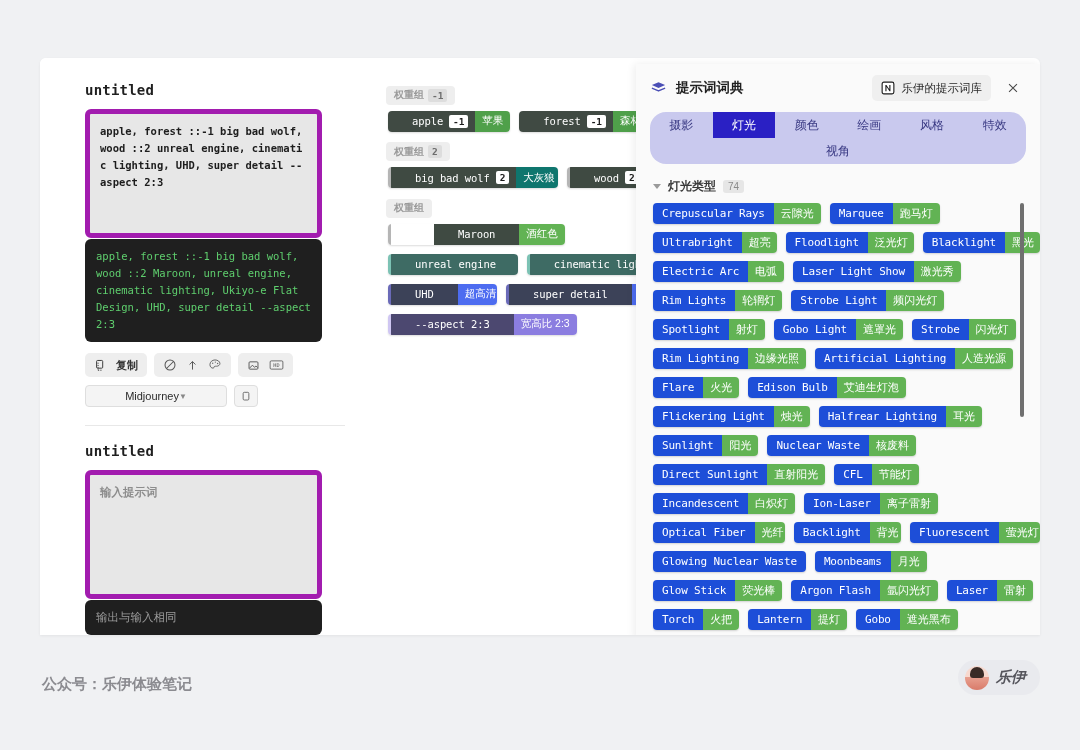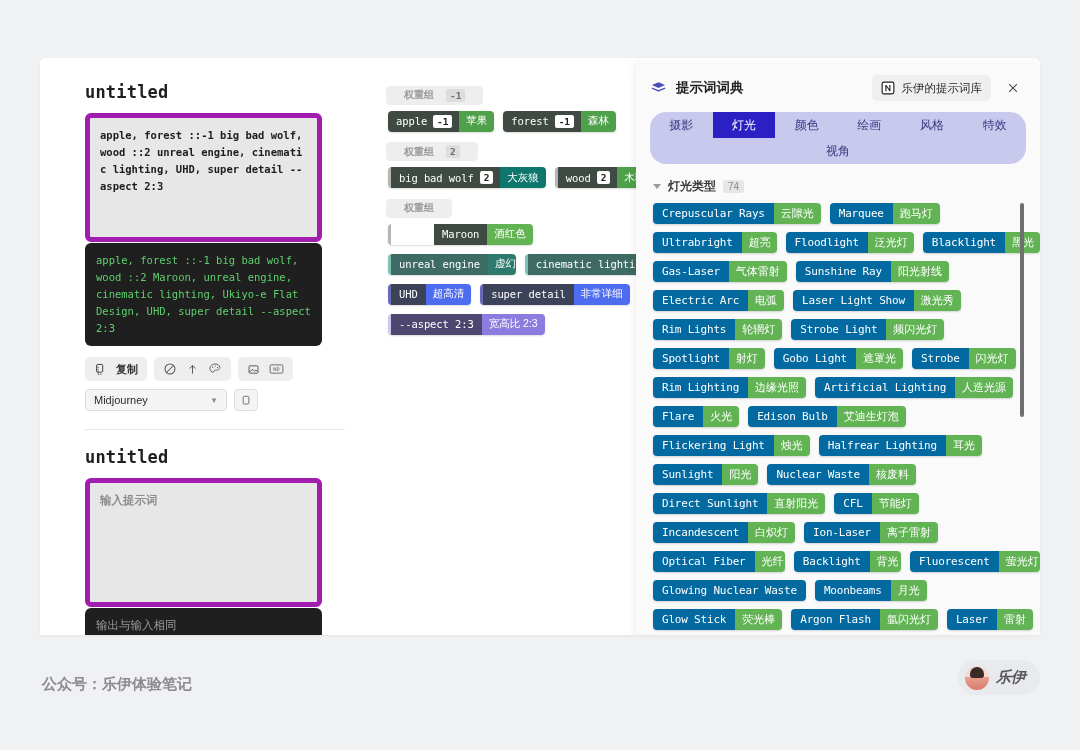--- a/index.html
+++ b/index.html
@@ -21,21 +21,21 @@
     box-shadow: 0 1px 3px rgba(0,0,0,.06);
   }
 
   
   .left-col {
     position: absolute; left: 0; top: 0; width: 345px; height: 100%;
     background: #fff; padding: 24px 24px 0 45px;
   }
   .card-title {
     font-family: "DejaVu Sans Mono", monospace;
-    font-size: 17px; font-weight: 700; color: #1f1f1f;
+    font-size: 14px; font-weight: 700; color: #1f1f1f;
     letter-spacing: .2px; margin-bottom: 11px;
   }
   .prompt-input {
     width: 237px; min-height: 129px;
     background: #e7e7e7; border: 5px solid #a21caf;
     border-radius: 6px; padding: 9px 10px;
     font-family: "DejaVu Sans Mono", monospace;
     font-size: 10.5px; line-height: 17px; color: #1d1d1d;
     white-space: pre-wrap; word-break: break-all; font-weight: bold;
   }
@@ -63,59 +63,59 @@
   }
   .btn-grp .lbl {
     font-size: 11px; color: #333; font-weight: 600;
   }
   .ico { display: inline-flex; align-items: center; justify-content: center; }
   .ico svg { display: block; }
   .select-row { display: flex; gap: 7px; margin-top: 8px; }
   .sel {
     width: 142px; height: 22px; background: #f4f4f4;
     border: 1px solid #dedede; border-radius: 4px;
-    display: flex; align-items: center; justify-content: space-between;
+    display: flex; align-items: center; justify-content: center;
     padding: 0 8px; font-size: 11px; color: #2b2b2b;
   }
   .sel .caret { color: #888; font-size: 8px; }
   .sq-btn {
     width: 24px; height: 22px; background: #f4f4f4;
     border: 1px solid #dedede; border-radius: 4px;
     display: flex; align-items: center; justify-content: center;
   }
   .divider { width: 260px; height: 1px; background: #e8e8e8; margin: 18px 0 0 0; }
 
   
   .mid-col {
     position: absolute; left: 345px; top: 0; width: 293px; height: 100%;
     background: #ffffff; padding: 26px 0 0 0; overflow: hidden;
   }
   .grp-chip {
-    display: inline-flex; align-items: center; gap: 12px;
+    display: inline-flex; align-items: center; gap: 4px;
     background: #eeeeee; border-radius: 4px;
-    height: 19px; padding: 0 18px; margin: 0 0 6px 1px;
+    height: 19px; padding: 0 8px; margin: 0 0 6px 1px;
     font-size: 10px; color: #9a9a9a; font-weight: 600;
   }
   .grp-chip .num {
     background: #dddddd; color: #6d6d6d; border-radius: 2px;
     font-family: "DejaVu Sans Mono", monospace;
     font-size: 9.5px; padding: 0 4px; line-height: 13px;
   }
   .tag-row {
     display: flex; gap: 9px; margin-bottom: 9px; white-space: nowrap;
     padding-left: 3px;
   }
   .tag {
     display: inline-flex; align-items: stretch; height: 21px;
     border-radius: 4px; overflow: hidden;
     box-shadow: 0 1px 2px rgba(0,0,0,.14);
     position: relative;
   }
   .tag .en {
-    display: flex; align-items: center; padding: 0 8px;
+    display: flex; align-items: center; padding: 0 24px;
     font-family: "DejaVu Sans Mono", monospace;
     font-size: 10.5px; color: #ffffff; letter-spacing: -.1px;
   }
   .tag .w {
     display: flex; align-items: center; align-self: center;
     background: #fff; color: #1c1c1c; border-radius: 2px;
     font-family: "DejaVu Sans Mono", monospace; font-weight: 700;
     font-size: 9.5px; height: 13px; padding: 0 4px; margin-right: 7px;
   }
   .tag .cn {
@@ -180,21 +180,21 @@
     padding: 0 0 0 17px;
   }
   .dtag-row { display: flex; gap: 9px; margin-bottom: 8px; white-space: nowrap; }
   .dtag {
     display: inline-flex; align-items: stretch; height: 21px;
     border-radius: 4px; overflow: hidden;
     box-shadow: 0 1px 2px rgba(0,0,0,.16);
   }
   .dtag .en {
     display: flex; align-items: center; padding: 0 9px;
-    background: #0369a1;
+    background: #1d4ed8;
     font-family: "DejaVu Sans Mono", monospace;
     font-size: 11px; color: #ffffff; letter-spacing: -.2px;
   }
   .dtag .cn {
     display: flex; align-items: center; padding: 0 7px;
     background: #62b354; font-size: 11px; color: #ffffff;
   }
   .dscroll {
     position: absolute; right: 16px; top: 0; width: 4px; height: 214px;
     background: #6f6f6f; border-radius: 2px;
@@ -460,30 +460,20 @@
                 <span class="en">Floodlight</span>
                 <span class="cn">泛光灯</span>
               </div>
               <div class="dtag">
                 <span class="en">Blacklight</span>
                 <span class="cn">黑光</span>
               </div>
             </div>
             <div class="dtag-row">
               <div class="dtag">
-                <span class="en">Gas-Laser</span>
-                <span class="cn">气体雷射</span>
-              </div>
-              <div class="dtag">
-                <span class="en">Sunshine Ray</span>
-                <span class="cn">阳光射线</span>
-              </div>
-            </div>
-            <div class="dtag-row">
-              <div class="dtag">
                 <span class="en">Electric Arc</span>
                 <span class="cn">电弧</span>
               </div>
               <div class="dtag">
                 <span class="en">Laser Light Show</span>
                 <span class="cn">激光秀</span>
               </div>
             </div>
             <div class="dtag-row">
               <div class="dtag">

